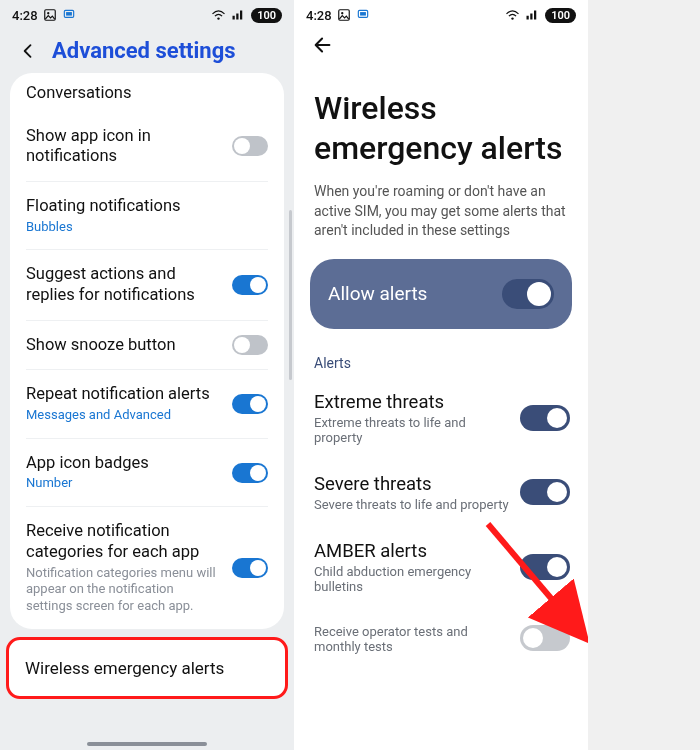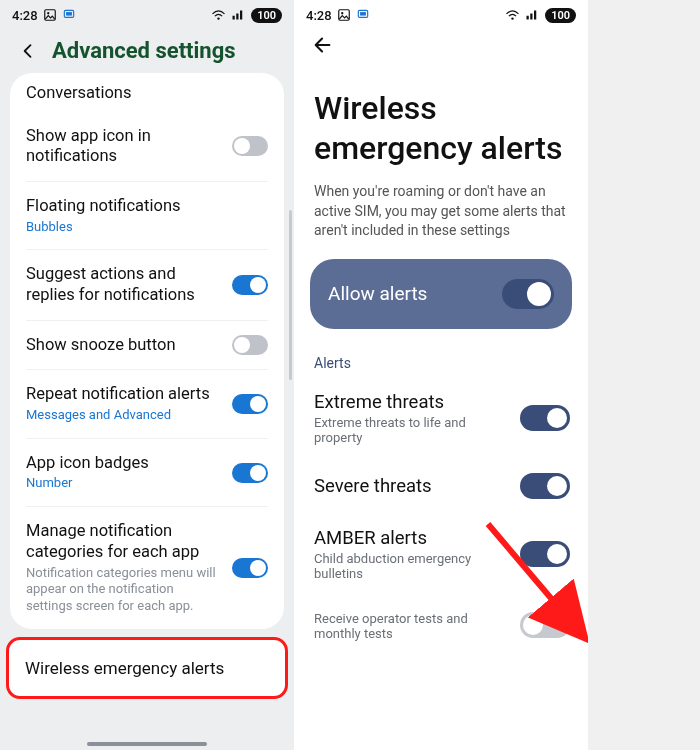--- a/index.html
+++ b/index.html
@@ -43,21 +43,21 @@
   }
 
   
   .hdr-left {
     display: flex;
     align-items: center;
     gap: 12px;
     padding: 12px 18px 6px 18px;
   }
   .back-chevron { width: 22px; height: 22px; display:flex; align-items:center; }
-  .hdr-title { font-size: 22px; font-weight: 700; color: #14532d; }
+  .hdr-title { font-size: 22px; font-weight: 700; color: #1d4ed8; }
 
   .card {
     background: #fff;
     border-radius: 22px;
     margin: 4px 10px 8px 10px;
     padding: 0 16px;
     overflow: hidden;
   }
   .row {
     display: flex;
@@ -261,21 +261,21 @@
       <div class="row-text">
         <div class="row-title">App icon badges</div>
         <div class="row-sub sub-blue">Number</div>
       </div>
       <div class="switch on">
           <div class="knob"></div>
         </div>
     </div>
     <div class="row" style="border-bottom:none;">
       <div class="row-text">
-        <div class="row-title">Manage notification categories for each app</div>
+        <div class="row-title">Receive notification categories for each app</div>
         <div class="row-sub sub-grey">Notification categories menu will appear on the notification settings screen for each app.</div>
       </div>
       <div class="switch on">
           <div class="knob"></div>
         </div>
     </div>
   </div>
 
   <div class="wea-card">
     <div class="wea-title">Wireless emergency alerts</div>
@@ -345,20 +345,21 @@
       <div class="rrow-sub">Extreme threats to life and property</div>
     </div>
     <div class="bswitch on">
         <div class="knob"></div>
       </div>
   </div>
 
   <div class="rrow">
     <div class="rrow-text">
       <div class="rrow-title">Severe threats</div>
+      <div class="rrow-sub">Severe threats to life and property</div>
     </div>
     <div class="bswitch on">
         <div class="knob"></div>
       </div>
   </div>
 
   <div class="rrow">
     <div class="rrow-text">
       <div class="rrow-title">AMBER alerts</div>
       <div class="rrow-sub">Child abduction emergency bulletins</div>

